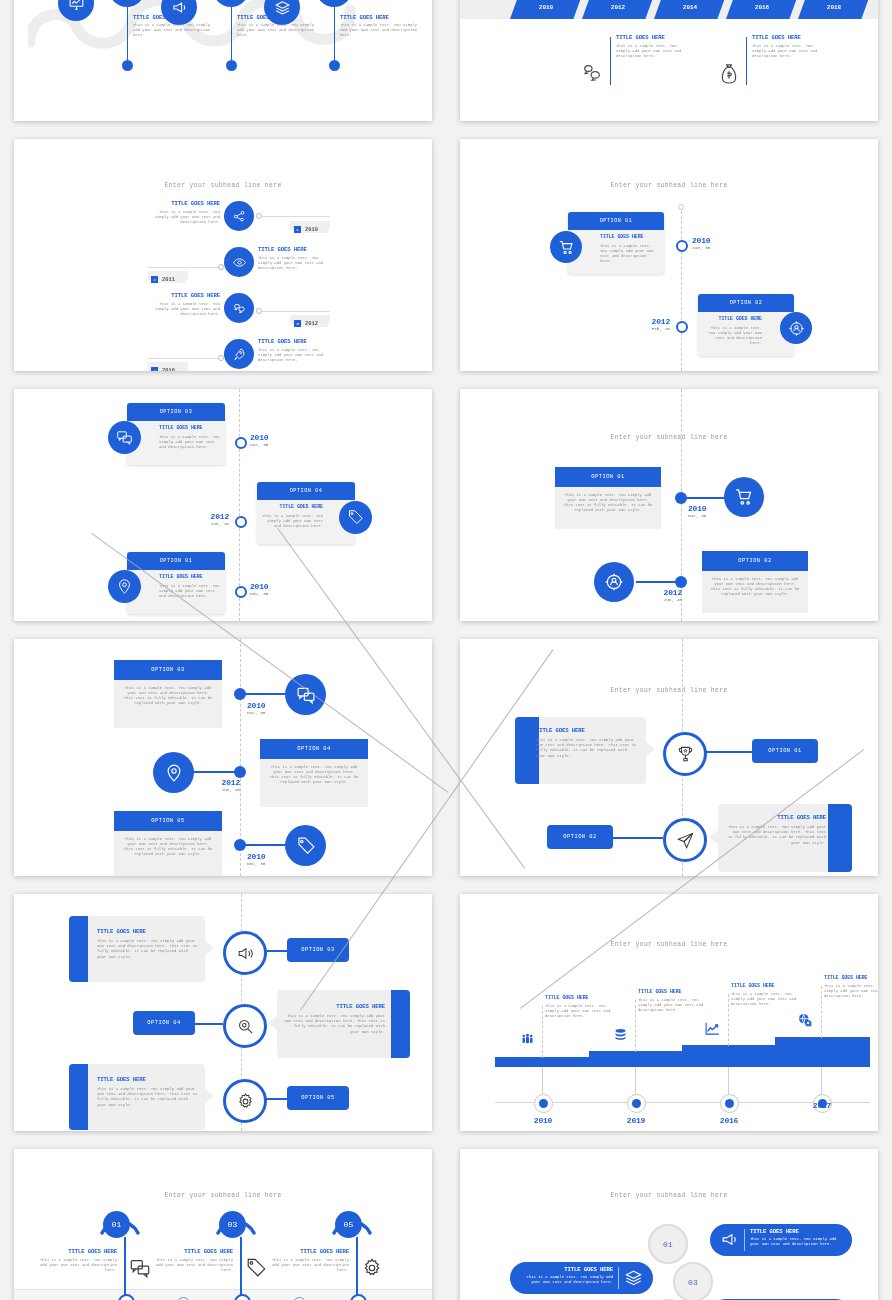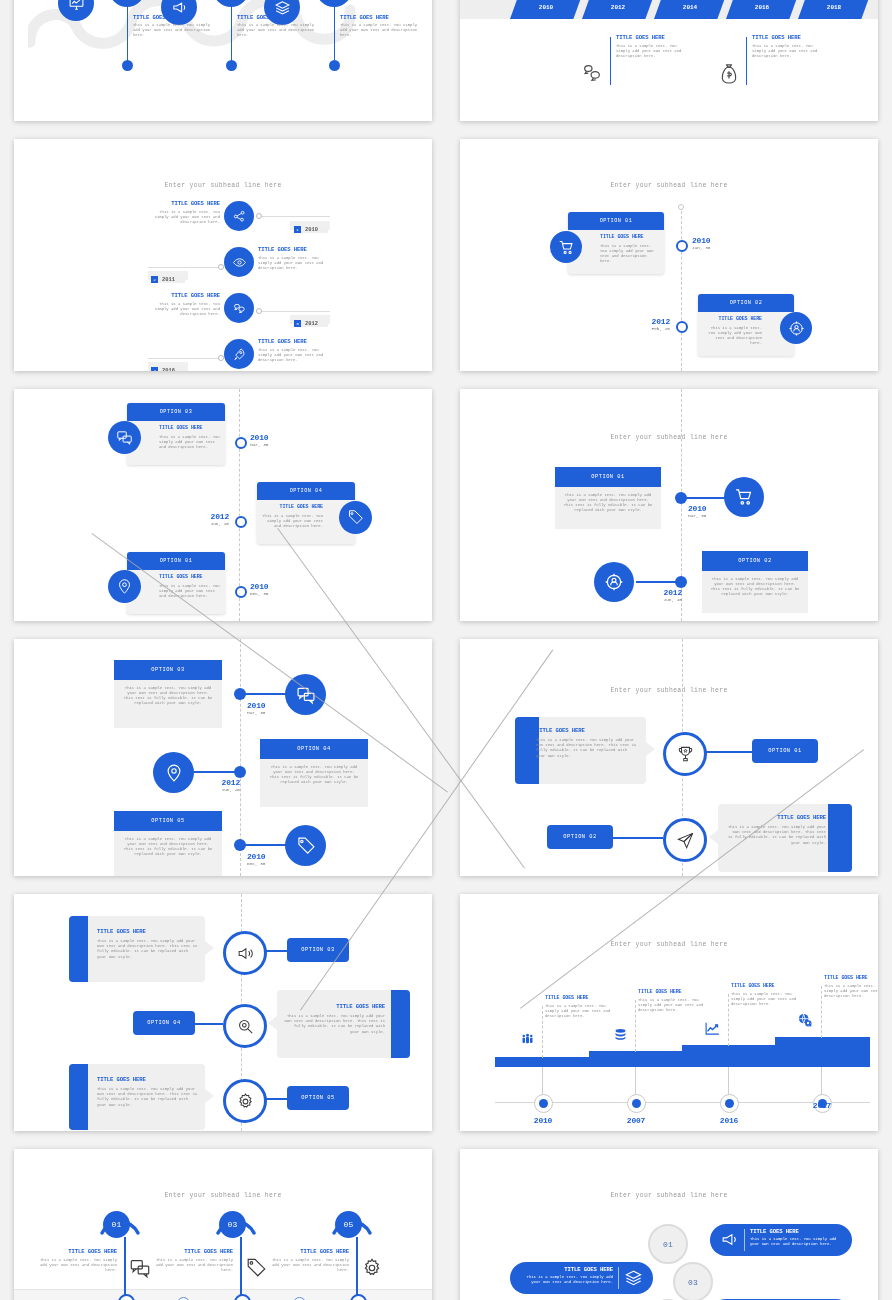--- a/index.html
+++ b/index.html
@@ -628,21 +628,21 @@
         <span style="width:9px;height:9px;border-radius:50%;background:#1f5fd8;display:block;"></span>
         </div>
       <div class="ring" style="left:260px;top:200px;width:17px;height:17px;border-width:1.6px;border-color:#c9c9c9;">
         <span style="width:9px;height:9px;border-radius:50%;background:#1f5fd8;display:block;"></span>
         </div>
       <div class="ring" style="left:353px;top:200px;width:17px;height:17px;border-width:1.6px;border-color:#c9c9c9;">
         <span style="width:9px;height:9px;border-radius:50%;background:#1f5fd8;display:block;"></span>
         </div>
 
       <div class="yr" style="position:absolute;left:62px;top:222px;width:42px;text-align:center;">2010</div>
-      <div class="yr" style="position:absolute;left:155px;top:222px;width:42px;text-align:center;">2007</div>
+      <div class="yr" style="position:absolute;left:155px;top:222px;width:42px;text-align:center;">2019</div>
       <div class="yr" style="position:absolute;left:248px;top:222px;width:42px;text-align:center;">2016</div>
       <div class="yr" style="position:absolute;left:341px;top:207px;width:42px;text-align:center;">2017</div>
 
       <div class="dline" style="left:82px;top:112px;height:52px;"></div>
       <div class="dline" style="left:175px;top:106px;height:52px;"></div>
       <div class="dline" style="left:268px;top:100px;height:52px;"></div>
       <div class="dline" style="left:361px;top:92px;height:52px;"></div>
 
       <div style="position:absolute;left:60px;top:138px;">
         <svg width="15" height="15" viewBox="0 0 24 24" fill="#1f5fd8">

